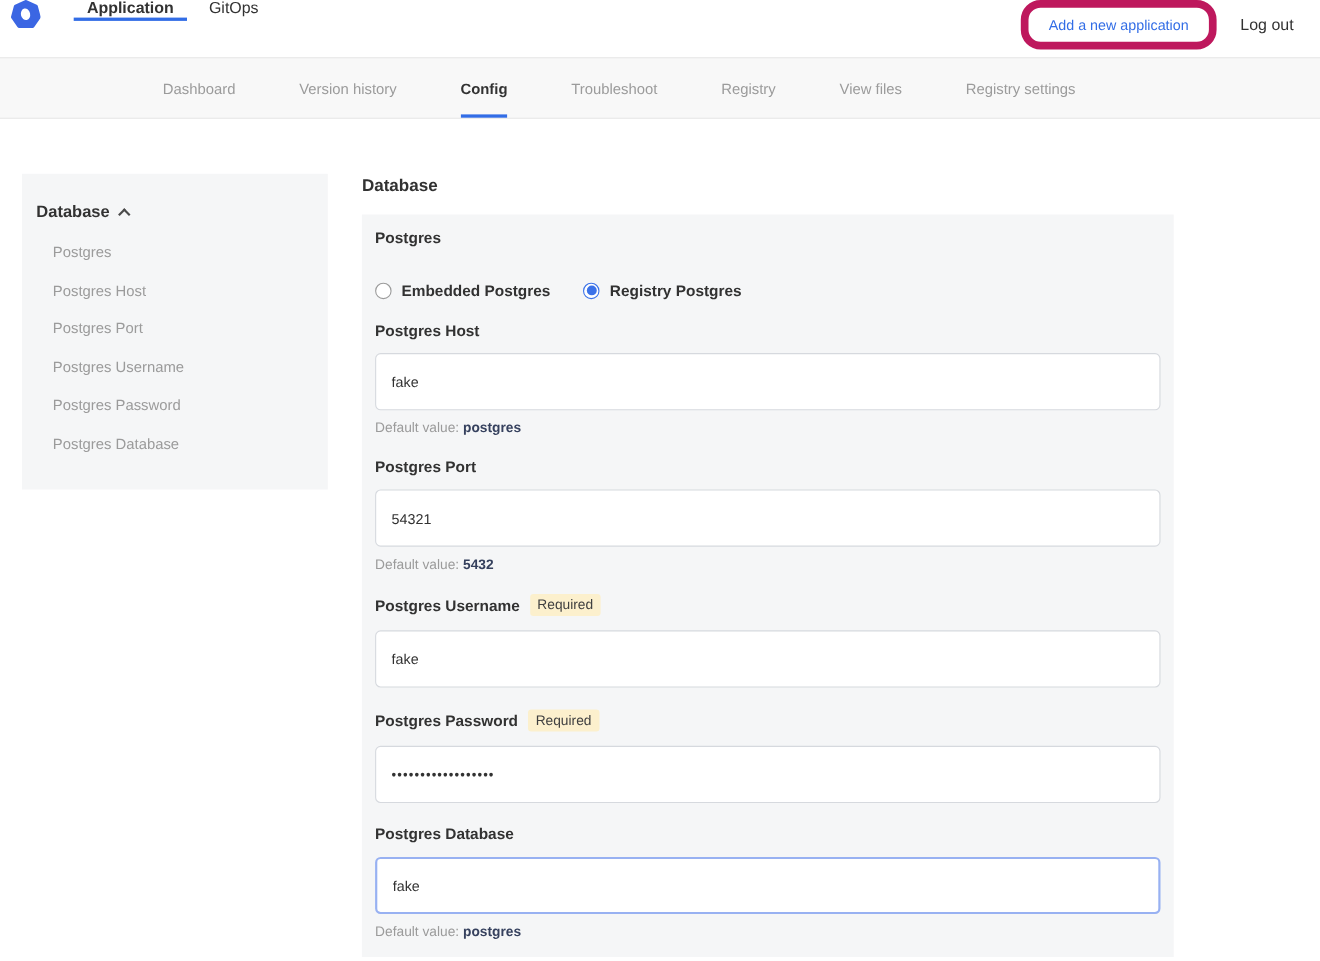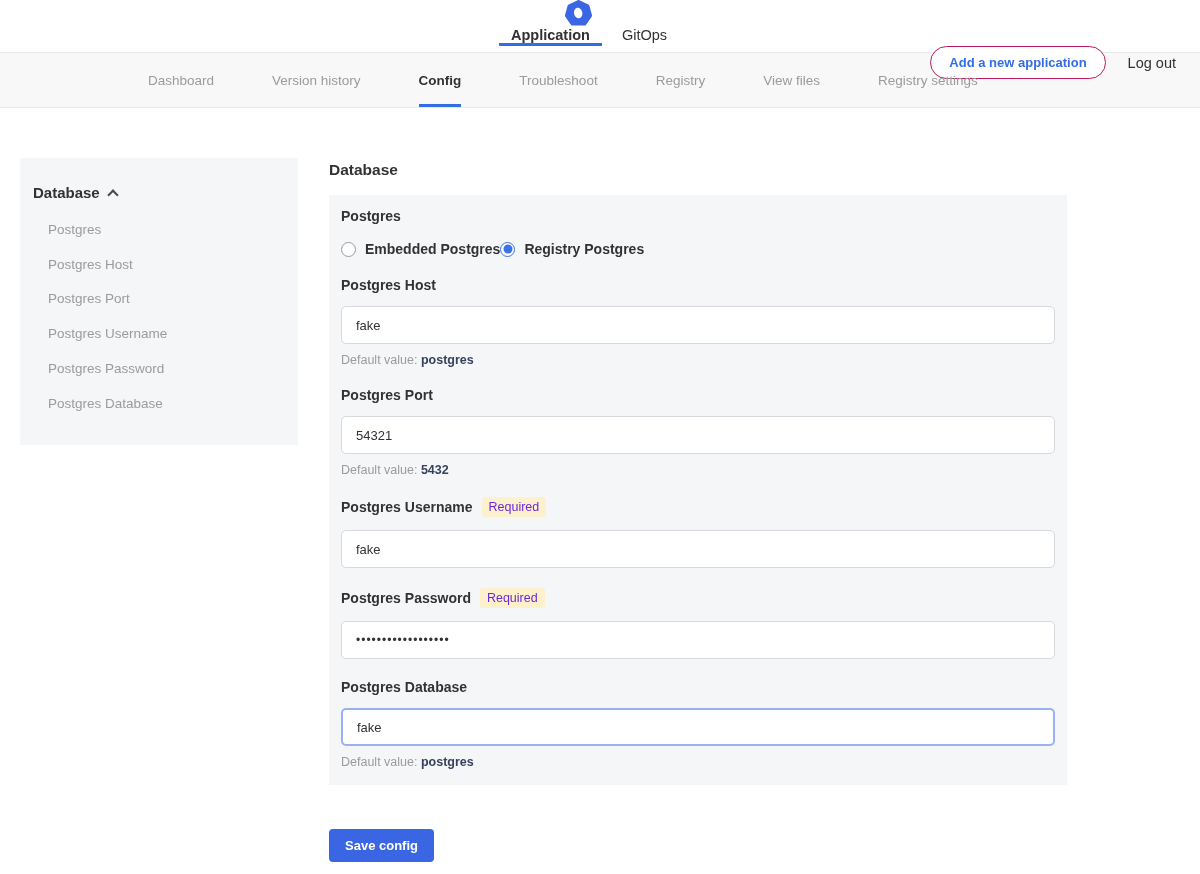--- a/index.html
+++ b/index.html
@@ -7,37 +7,36 @@
   body {
     width:1200px; min-height:874px;
     font-family:"Liberation Sans","DejaVu Sans",sans-serif;
     color:#323232;
     position:relative;
   }
 
   
   .header {
     height:52px; background:#fff;
-    display:flex; align-items:center;
+    display:flex; align-items:flex-start;
     padding:0 24px 0 10px;
-    flex-direction:column;
   }
   .logo-wrap { display:flex; align-items:center; margin-right:30px; cursor:pointer; }
   .header-tabs { display:flex; align-items:stretch; }
   .header-tab {
     display:flex; align-items:center;
     padding:0 12px; margin-right:8px;
     font-size:14.5px; font-weight:500; color:#323232;
     border-bottom:3px solid transparent; cursor:pointer;
   }
   .header-tab.active { font-weight:600; border-bottom-color:#326de6; }
   .header-right { margin-left:auto; display:flex; align-items:center; gap:22px; }
   .pill-button {
-    border:1px solid #be185d; background:#fff; color:#326de6;
-    font-family:inherit; font-size:13px; font-weight:700;
+    border:7px solid #be185d; background:#fff; color:#326de6;
+    font-family:inherit; font-size:13px; font-weight:400;
     padding:9px 18px; border-radius:18px; cursor:pointer; line-height:1;
   }
   .logout { font-size:14.5px; color:#323232; cursor:pointer; }
 
   
   .subnav {
     height:56px; background:#f8f8f8;
     border-top:1px solid #e8e8e8; border-bottom:1px solid #e8e8e8;
     display:flex; align-items:stretch;
     padding-left:148px;
@@ -76,44 +75,44 @@
 
   
   .main { margin-left:31px; width:738px; }
   .section-title { font-size:15.5px; font-weight:700; color:#323232; margin:3px 0 16px 0; }
 
   .config-panel { background:#f5f6f7; padding:13px 12px 16px 12px; }
 
   .group-label { font-size:14px; font-weight:700; color:#323232; }
   .group-desc { font-size:14px; color:#9b9b9b; margin-top:7px; line-height:1.4; }
 
-  .radio-row { display:flex; align-items:flex-end; margin-top:17px; }
+  .radio-row { display:flex; align-items:flex-end; gap:30px; margin-top:32px; }
   .radio-option { display:flex; align-items:center; cursor:pointer; }
   .radio-circle {
     width:15px; height:15px; border-radius:50%;
     border:1px solid #9b9b9b; background:#fff;
     display:inline-block; position:relative; flex-shrink:0;
   }
   .radio-option.selected .radio-circle { border:1.5px solid #3b72e8; }
   .radio-option.selected .radio-circle::after {
     content:""; position:absolute; top:50%; left:50%;
     width:9px; height:9px; border-radius:50%;
     background:#3b72e8; transform:translate(-50%,-50%);
   }
   .radio-label { margin-left:9px; font-size:14px; font-weight:700; color:#323232; }
 
   .field { margin-top:20px; }
   .field-label-row { display:flex; align-items:center; }
   .field-label { font-size:14px; font-weight:700; color:#323232; }
   .required-badge {
     margin-left:9px; padding:3px 7px; border-radius:3px;
-    background:#fcf0cd; color:#6d28d9; font-size:12.5px; font-weight:500;
+    background:#fcf0cd; color:#404040; font-size:12.5px; font-weight:500;
   }
   .text-input {
-    margin-top:13px; width:100%; height:38px;
+    margin-top:13px; width:100%; height:52px;
     border:1px solid #d6d9de; border-radius:5px;
     background:#fff; padding:0 14px;
     font-family:inherit; font-size:13px; color:#323232;
     outline:none; display:block;
   }
   .text-input.focused { border:2px solid #98b1f2; }
   .text-input.pw { font-size:12px; letter-spacing:1px; }
   .default-row { margin-top:9px; font-size:12.5px; color:#9b9b9b; }
   .default-row b { color:#36415e; font-weight:700; }
 

